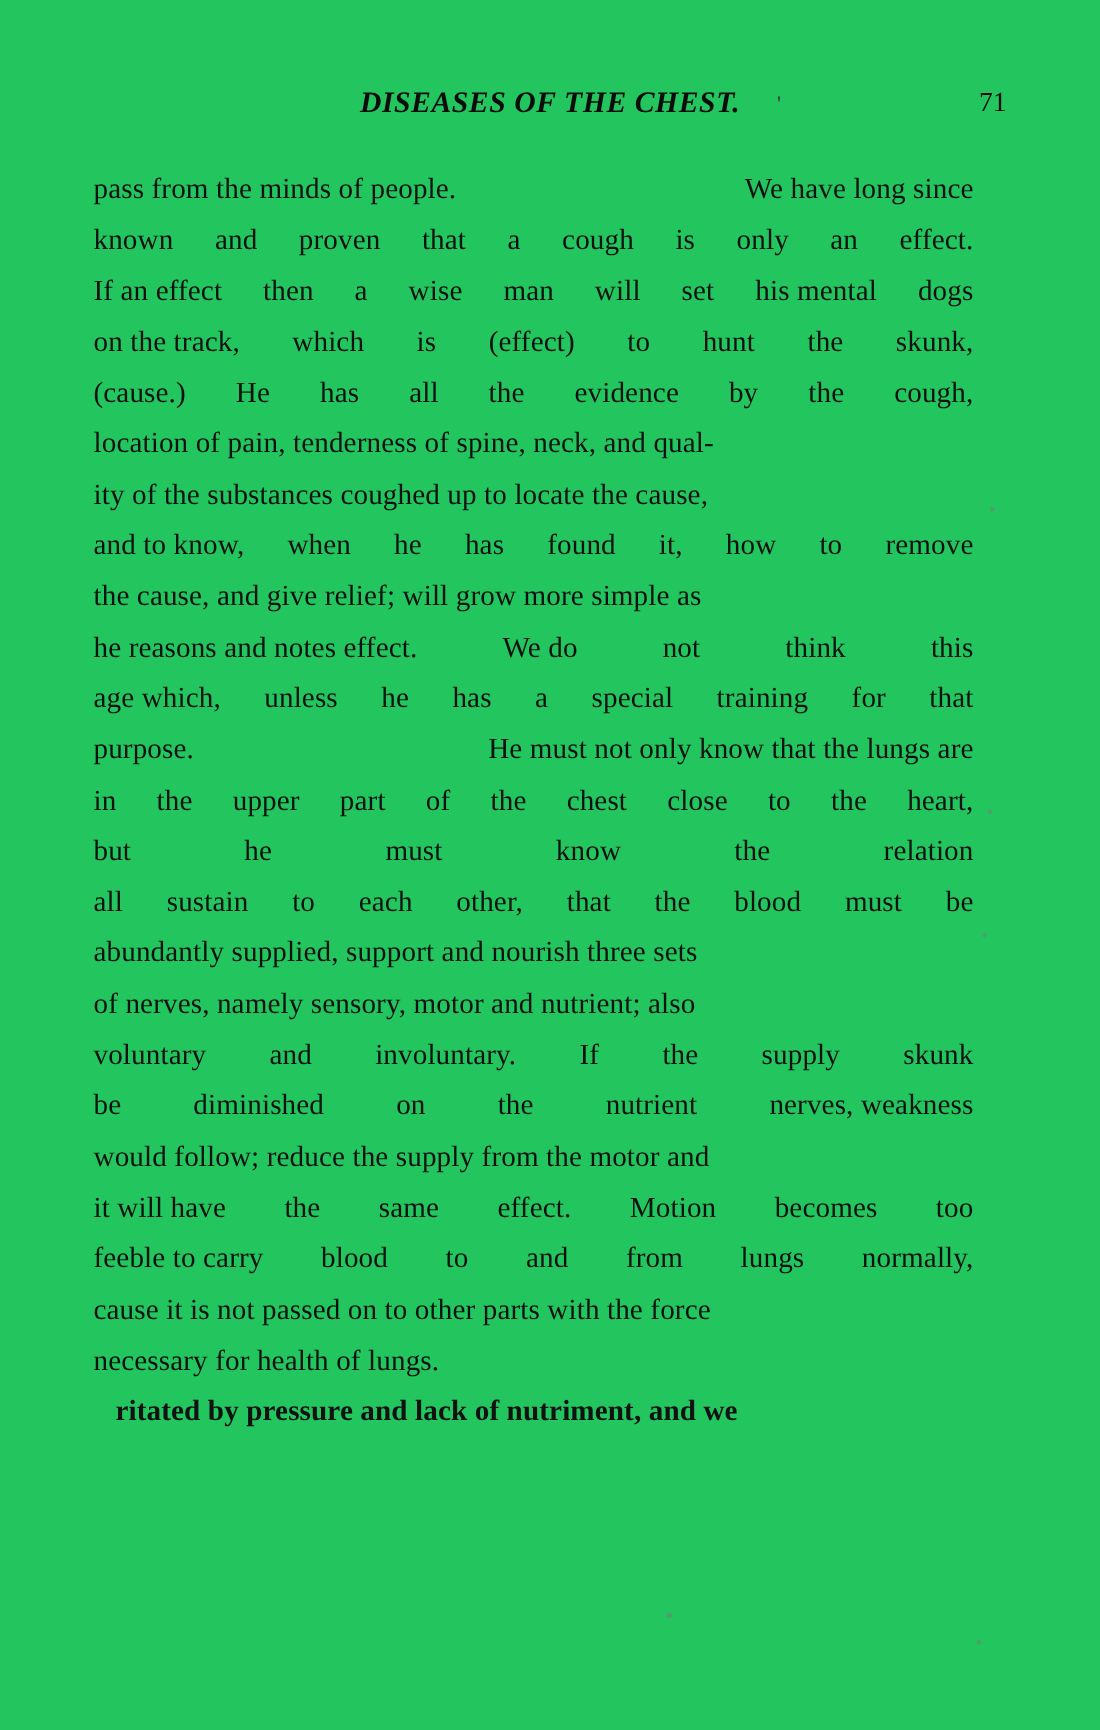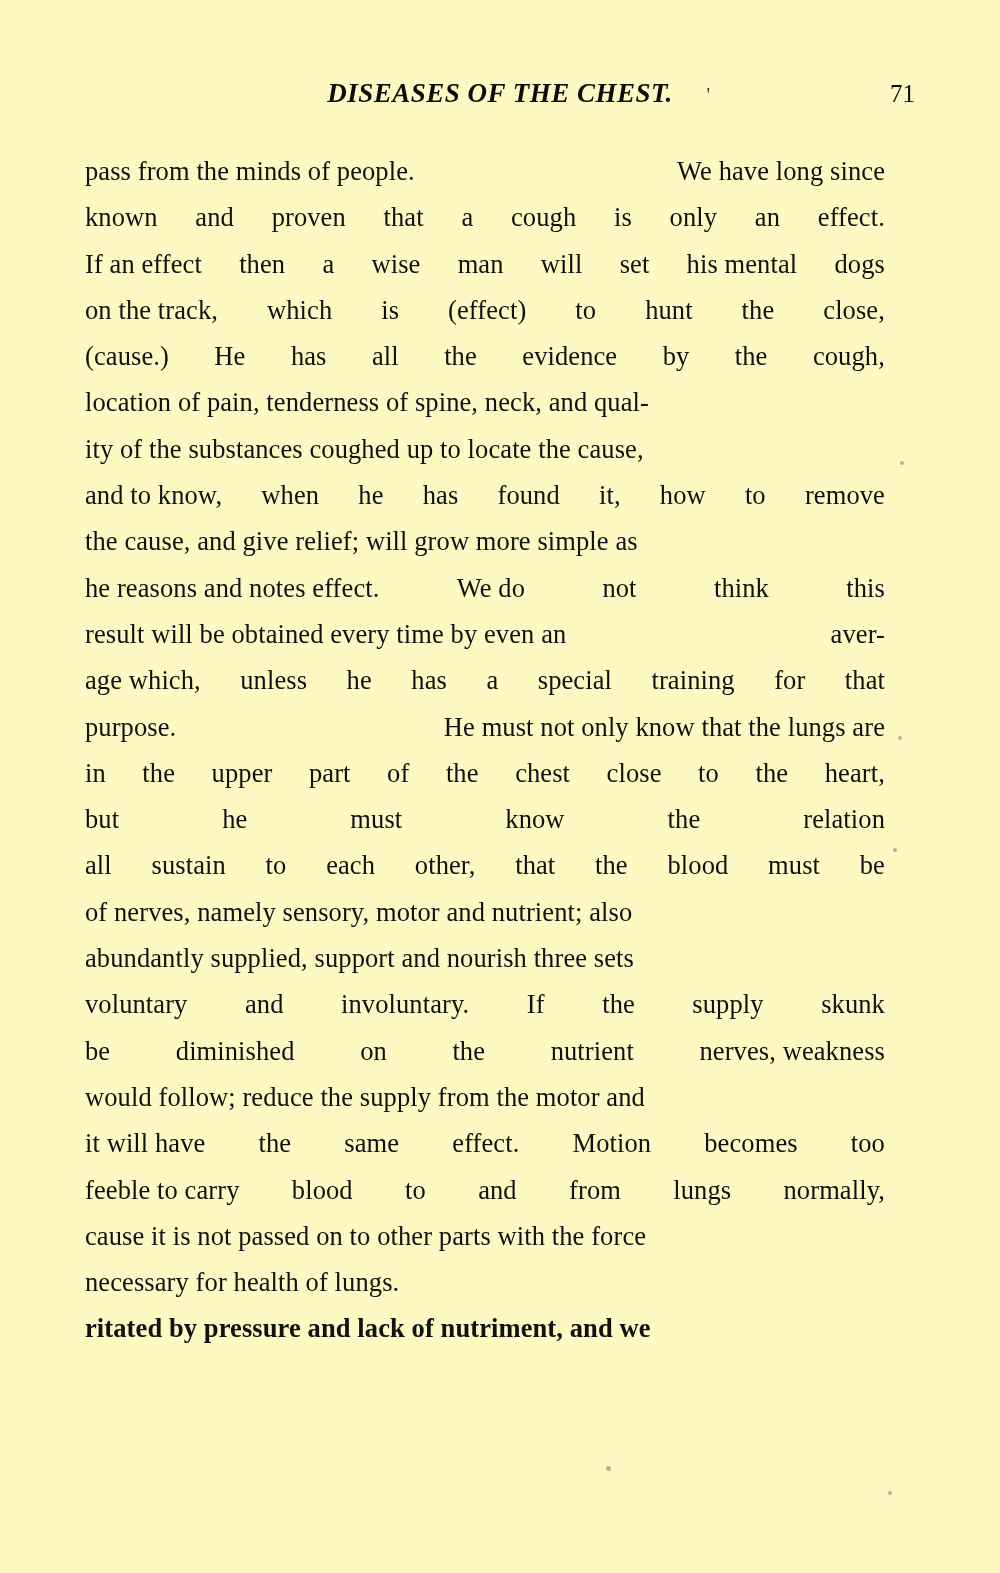--- a/index.html
+++ b/index.html
@@ -11,21 +11,21 @@
     width: 1000px;
     height: 1573px;
     position: relative;
     font-family: "Liberation Serif", serif;
     color: #111111;
     overflow: hidden;
   }
   .page {
     position: absolute;
     inset: 0;
-    background: #fef9c3;
+    background: #22c55e;
   }
   .header {
     position: absolute;
     top: 78px;
     left: 85px;
     right: 85px;
     height: 40px;
     display: flex;
     align-items: baseline;
     justify-content: center;
@@ -71,20 +71,21 @@
     justify-content: space-between;
   }
   .just > span {
     display: inline-block;
   }
   .indent {
     padding-left: 48px;
   }
   .bold {
     font-weight: bold;
+    margin-left: 20px;
   }
   .speck {
     position: absolute;
     background: #7a7a7a;
     border-radius: 50%;
     opacity: 0.55;
   }
 </style>
 </head>
 <body>
@@ -127,21 +128,21 @@
           <span>dogs</span>
         </div>
         <div class="line just">
           <span>on the track,</span>
           <span>which</span>
           <span>is</span>
           <span>(effect)</span>
           <span>to</span>
           <span>hunt</span>
           <span>the</span>
-          <span>close,</span>
+          <span>skunk,</span>
         </div>
         <div class="line just">
           <span>(cause.)</span>
           <span>He</span>
           <span>has</span>
           <span>all</span>
           <span>the</span>
           <span>evidence</span>
           <span>by</span>
           <span>the</span>
@@ -160,24 +161,20 @@
           <span>to</span>
           <span>remove</span>
         </div>
         <div class="line">the cause, and give relief; will grow more simple as</div>
         <div class="line just">
           <span>he reasons and notes effect.</span>
           <span>We do</span>
           <span>not</span>
           <span>think</span>
           <span>this</span>
-        </div>
-        <div class="line just">
-          <span>result will be obtained every time by even an</span>
-          <span>aver-</span>
         </div>
         <div class="line just">
           <span>age which,</span>
           <span>unless</span>
           <span>he</span>
           <span>has</span>
           <span>a</span>
           <span>special</span>
           <span>training</span>
           <span>for</span>
@@ -213,22 +210,22 @@
           <span>sustain</span>
           <span>to</span>
           <span>each</span>
           <span>other,</span>
           <span>that</span>
           <span>the</span>
           <span>blood</span>
           <span>must</span>
           <span>be</span>
         </div>
+        <div class="line">abundantly supplied, support and nourish three sets</div>
         <div class="line">of nerves, namely sensory, motor and nutrient; also</div>
-        <div class="line">abundantly supplied, support and nourish three sets</div>
         <div class="line just">
           <span>voluntary</span>
           <span>and</span>
           <span>involuntary.</span>
           <span>If</span>
           <span>the</span>
           <span>supply</span>
           <span>skunk</span>
         </div>
         <div class="line just">

